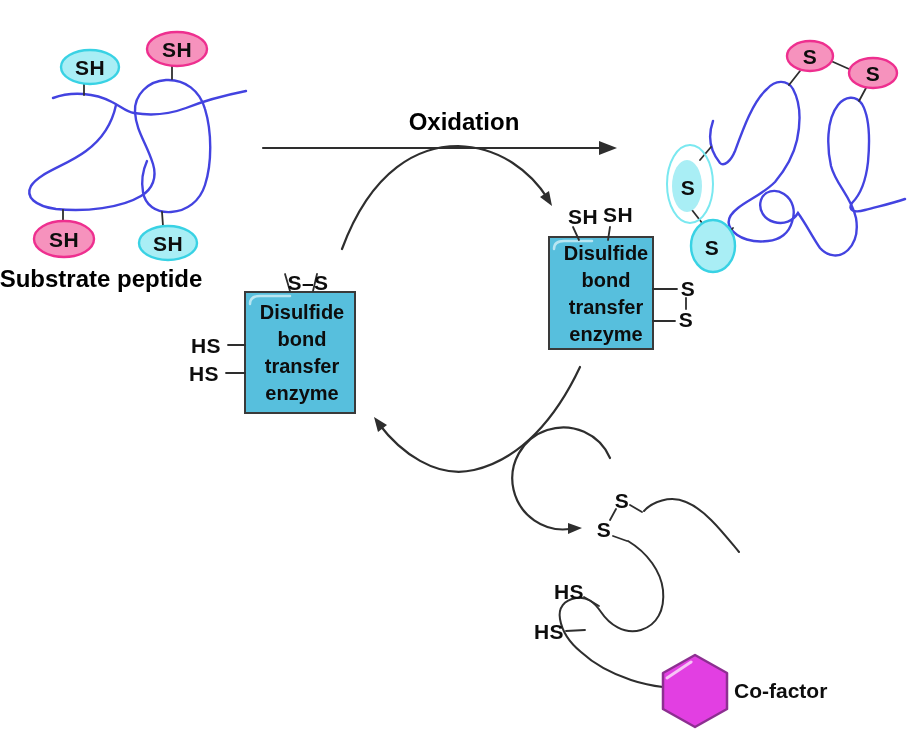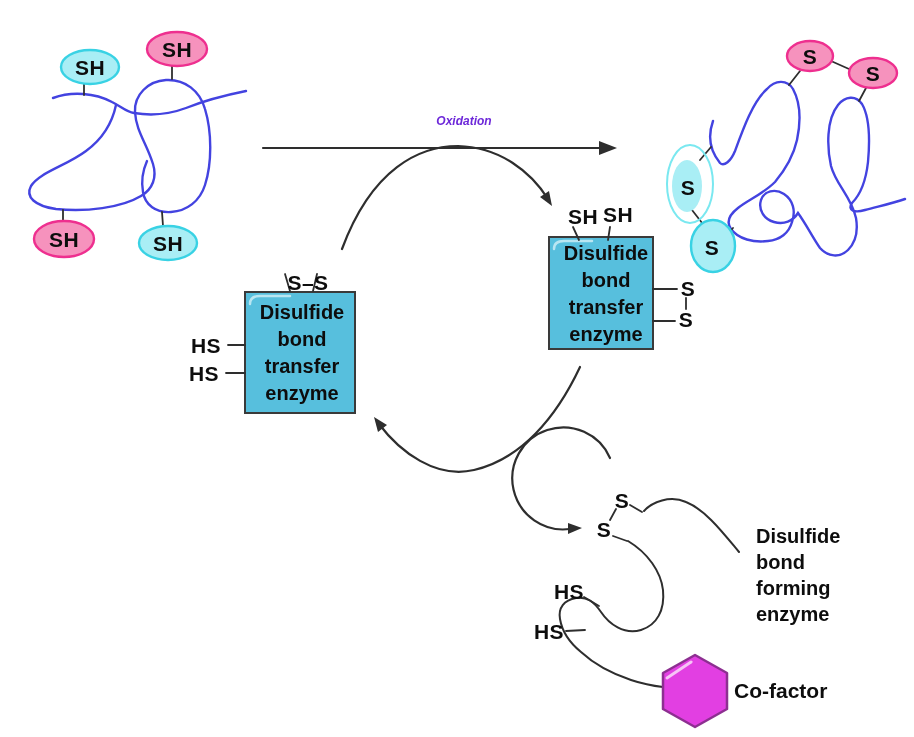--- a/index.html
+++ b/index.html
@@ -22,22 +22,22 @@
   .cyan-ellipse{fill:var(--thiol-cyan-fill,#a9eef5);stroke:var(--thiol-cyan-stroke,#39d2e4);stroke-width:2.4;}
   .cyan-outline{fill:none;stroke:var(--thiol-cyan-glow,#7ae8f0);stroke-width:2;}
   .cyan-fill-only{fill:var(--thiol-cyan-fill,#a9eef5);stroke:none;}
   .enzyme-box{fill:var(--enzyme-box-fill,#56bedd);stroke:#3a3a3a;stroke-width:2;}
   .enzyme-box-sheen{stroke:#b9e6f2;stroke-width:2.5;fill:none;stroke-linecap:round;}
   .hexagon{fill:var(--cofactor-fill,#e23fe2);stroke:var(--cofactor-stroke,#8d2f91);stroke-width:2.5;stroke-linejoin:round;}
   .hex-sheen{stroke:#f6c4f6;stroke-width:3;fill:none;stroke-linecap:round;}
 
   
   .lbl{
-    position:absolute;color:#6d28d9;font-weight:bold;font-size:12px;
-    white-space:nowrap;transform:translate(-50%,-50%);line-height:1.1;font-style:italic;
+    position:absolute;color:#000000;font-weight:bold;font-size:24px;
+    white-space:nowrap;transform:translate(-50%,-50%);line-height:1.1;
   }
   .chem{
     position:absolute;color:#0d0d0d;font-weight:bold;font-size:21px;
     white-space:nowrap;transform:translate(-50%,-50%);line-height:1;letter-spacing:0.5px;
   }
   .boxtext{
     position:absolute;color:#0d0d0d;font-weight:bold;font-size:20px;
     line-height:27px;width:100px;text-align:center;
   }
   .sidetext{
@@ -129,24 +129,24 @@
       <line class="conn" x1="630" y1="505" x2="642" y2="512"></line>
       <line class="conn" x1="613" y1="536" x2="627" y2="541"></line>
       <line class="conn" x1="584" y1="597" x2="599" y2="606"></line>
       <line class="conn" x1="566" y1="631" x2="585" y2="630"></line>
       <polygon class="hexagon" points="695,655 727,673 727,709 695,727 663,709 663,673"></polygon>
       <path class="hex-sheen" d="M 667 678 L 691 662"></path>
     </g>
   </svg>
 
   <div class="lbl" style="left:464px;top:122px;">Oxidation</div>
+  <div class="lbl" style="left:101px;top:279px;">Substrate peptide</div>
 
   <div class="boxtext" style="left:252px;top:299px;">Disulfide bond transfer enzyme</div>
   <div class="boxtext" style="left:556px;top:240px;">Disulfide bond transfer enzyme</div>
-  <div class="sidetext" style="left:756px;top:523px;">Disulfide bond forming enzyme</div>
   <div class="cofactor-lbl" style="left:734px;top:691px;">Co-factor</div>
 
   <span class="chem" style="left:90px;top:67px;">SH</span>
   <span class="chem" style="left:177px;top:49px;">SH</span>
   <span class="chem" style="left:64px;top:239px;">SH</span>
   <span class="chem" style="left:168px;top:243px;">SH</span>
 
   <span class="chem" style="left:308px;top:262px;margin-top:20px;">S–S</span>
   <span class="chem" style="left:206px;top:345px;">HS</span>
   <span class="chem" style="left:204px;top:373px;">HS</span>

